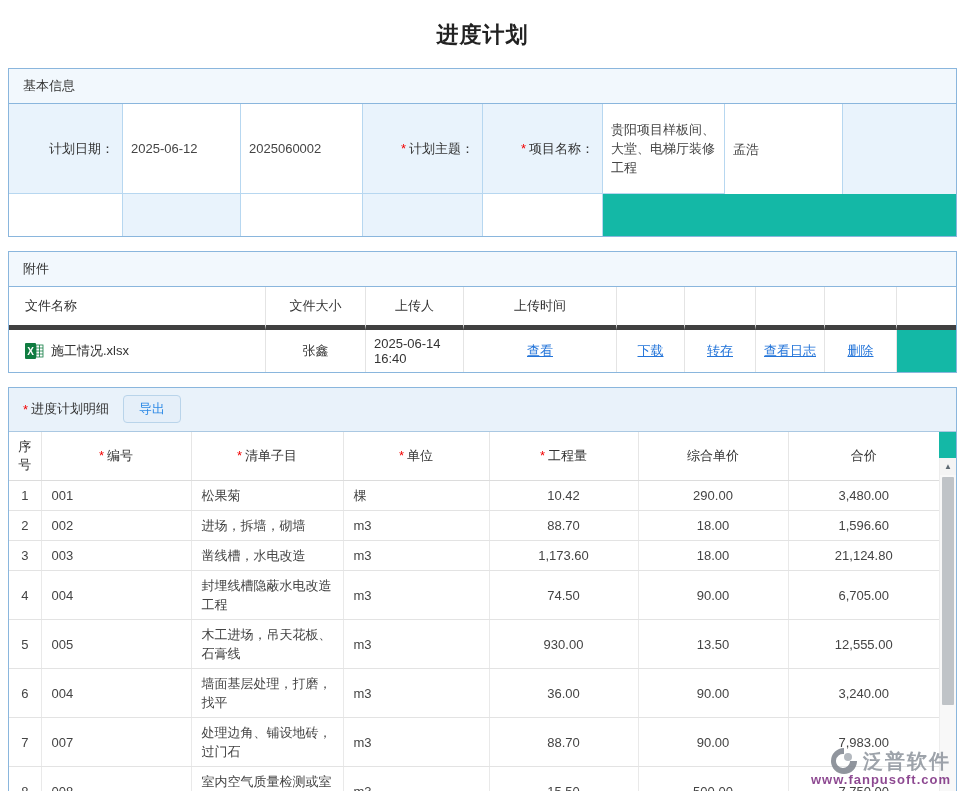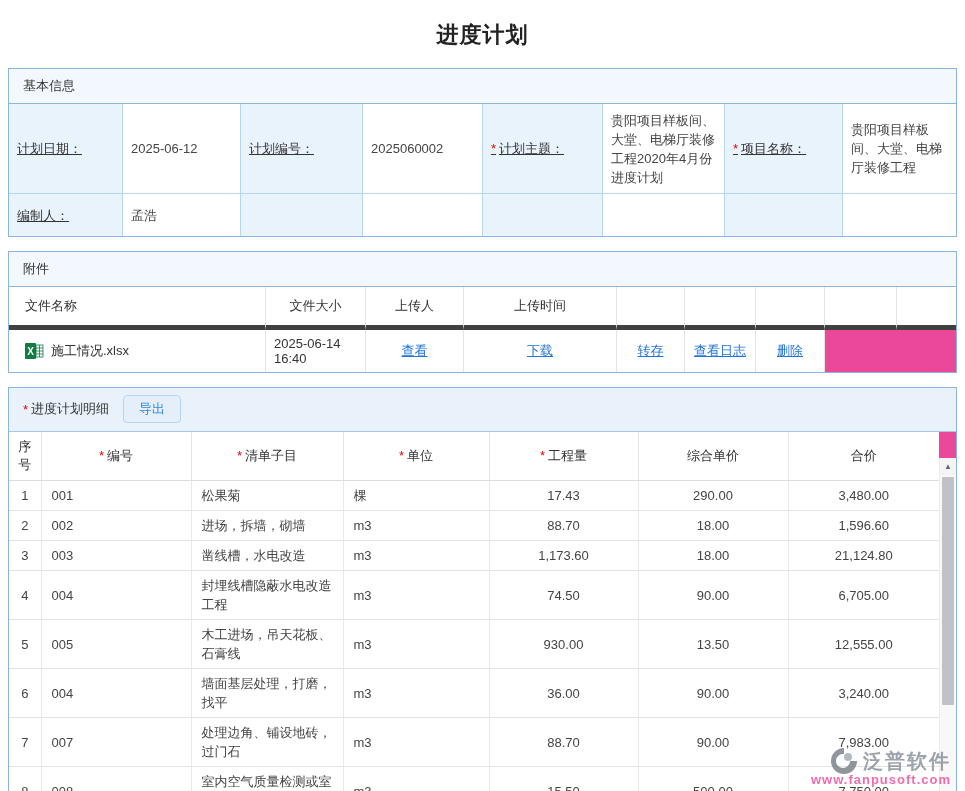--- a/index.html
+++ b/index.html
@@ -6,33 +6,33 @@
   html,body { background:#fff; }
   body {
     width:965px; height:791px; overflow:hidden;
     font-family:"Liberation Sans","DejaVu Sans",sans-serif;
     color:#333;
   }
   .page { position:relative; width:965px; height:791px; background:#fff; }
 
   .page-title { text-align:center; font-size:22px; font-weight:bold; color:#222; padding:20px 0 18px 0; letter-spacing:1px; }
 
-  .panel { margin:0 8px 14px 8px; border:1px solid #8ab6dd; background:#ec4899; }
+  .panel { margin:0 8px 14px 8px; border:1px solid #8ab6dd; background:#14b8a6; }
   .panel-bar { background:#f2f8fd; border-bottom:1px solid #8ab6dd; padding:8px 14px; font-size:13px; color:#333; }
 
   
   .info-grid { display:grid; grid-template-columns:114px 118px 122px 120px 120px 122px 118px 1fr; }
   .info-grid .cell {
     border-right:1px solid #b7d7f0; border-bottom:1px solid #b7d7f0;
     font-size:13px; display:flex; align-items:center; padding:6px 8px; line-height:19px;
   }
   .info-grid .cell:nth-child(8n) { border-right:none; }
   .info-grid .row2 { border-bottom:none; min-height:42px; }
   .info-grid .row1 { min-height:90px; }
-  .cell.label { background:#e9f3fc; text-align:right; color:#333;text-decoration:underline; }
+  .cell.label { background:#e9f3fc; justify-content:flex-end; text-align:right; color:#333; }
   .cell.value { background:#fff; color:#444; }
   .req { color:#f20000; margin-right:3px; font-size:13px; }
 
   
   .att-grid { display:grid; grid-template-columns:257px 100px 98px 153px 68px 71px 69px 72px 1fr; }
   .att-grid .acell {
     border-right:1px solid #e4e4e4; font-size:13px; display:flex; align-items:center; justify-content:center;
     padding:6px 8px; min-height:43px; color:#333; background:#fff;
   }
   .att-grid .acell:nth-child(9n) { border-right:none; }
@@ -68,55 +68,48 @@
   .v-scrollbar { position:absolute; right:0; top:70px; bottom:0; width:17px; background:#f8f8f8; border-left:1px solid #ededed; }
   .sb-btn { position:absolute; left:0; right:0; height:17px; background:#f4f4f4; display:flex; align-items:center; justify-content:center; font-size:8px; color:#5e6a73; cursor:pointer; }
   .sb-up { top:0; }
   .sb-thumb { position:absolute; top:19px; left:2px; width:12px; height:228px; background:#bfc3c7; border-radius:1px; cursor:pointer; }
 
   
   .watermark { position:absolute; right:14px; bottom:4px; text-align:right; pointer-events:none; }
   .wm-top { display:flex; align-items:center; justify-content:flex-end; }
   .wm-brand { font-size:20px; font-weight:bold; color:#8d939c; letter-spacing:2px; opacity:0.85; }
   .wm-logo { width:30px; height:30px; margin-right:4px; opacity:0.85; }
-  .wm-url { font-size:13px; font-weight:bold; color:#ec4899; letter-spacing:1px; opacity:0.8; margin-top:-4px; }
+  .wm-url { font-size:13px; font-weight:bold; color:#701a75; letter-spacing:1px; opacity:0.8; margin-top:-4px; }
 </style>
 </head>
 <body>
 
 <div class="page">
 
   <div class="page-title">进度计划</div>
 
   <section class="panel">
     <div class="panel-bar">基本信息</div>
     <div class="info-grid">
 
       <div class="cell label row1">
           <span>计划日期：</span>
         </div>
       <div class="cell value row1">2025-06-12</div>
-      <div class="cell label row1">
-          <span>计划编号：</span>
-        </div>
       <div class="cell value row1">2025060002</div>
       <div class="cell label row1">
           <span class="req">*</span>
           <span>计划主题：</span>
         </div>
-      <div class="cell value row1">贵阳项目样板间、大堂、电梯厅装修工程2020年4月份进度计划</div>
       <div class="cell label row1">
           <span class="req">*</span>
           <span>项目名称：</span>
         </div>
       <div class="cell value row1">贵阳项目样板间、大堂、电梯厅装修工程</div>
 
-      <div class="cell label row2">
-          <span>编制人：</span>
-        </div>
       <div class="cell value row2">孟浩</div>
       <div class="cell label row2"></div>
       <div class="cell value row2"></div>
       <div class="cell label row2"></div>
       <div class="cell value row2"></div>
       <div class="cell label row2"></div>
       <div class="cell value row2"></div>
     </div>
   </section>
 
@@ -137,20 +130,21 @@
         <span class="xls-icon">
           <svg viewBox="0 0 19 18" width="19" height="18">
             <rect x="0" y="1" width="11" height="16" rx="1" fill="#107c41"></rect>
             <text x="5.5" y="13" fill="#fff" font-size="10" font-weight="bold" text-anchor="middle" font-family="Liberation Sans, sans-serif">X</text>
             <rect x="11" y="3" width="7" height="12" fill="#fff" stroke="#107c41" stroke-width="0.8"></rect>
             <path d="M11 6h7M11 9h7M11 12h7M14.5 3v12" stroke="#107c41" stroke-width="0.8"></path>
           </svg>
         </span>
         <span>施工情况.xlsx</span>
       </div>
+      <div class="acell adata">张鑫</div>
       <div class="acell adata">2025-06-14 16:40</div>
       <div class="acell adata">
           <a class="att-link">查看</a>
         </div>
       <div class="acell adata">
           <a class="att-link">下载</a>
         </div>
       <div class="acell adata">
           <a class="att-link">转存</a>
         </div>
@@ -190,21 +184,21 @@
             <th>综合单价</th>
             <th>合价</th>
           </tr>
         </thead>
       <tbody id="detail-body">
           <tr>
             <td class="c-index">1</td>
             <td class="c-code">001</td>
             <td class="c-item">松果菊</td>
             <td class="c-unit">棵</td>
-            <td class="c-quantity">17.43</td>
+            <td class="c-quantity">10.42</td>
             <td class="c-unit_price">290.00</td>
             <td class="c-total">3,480.00</td>
           </tr>
           <tr>
             <td class="c-index">2</td>
             <td class="c-code">002</td>
             <td class="c-item">进场，拆墙，砌墙</td>
             <td class="c-unit">m3</td>
             <td class="c-quantity">88.70</td>
             <td class="c-unit_price">18.00</td>

